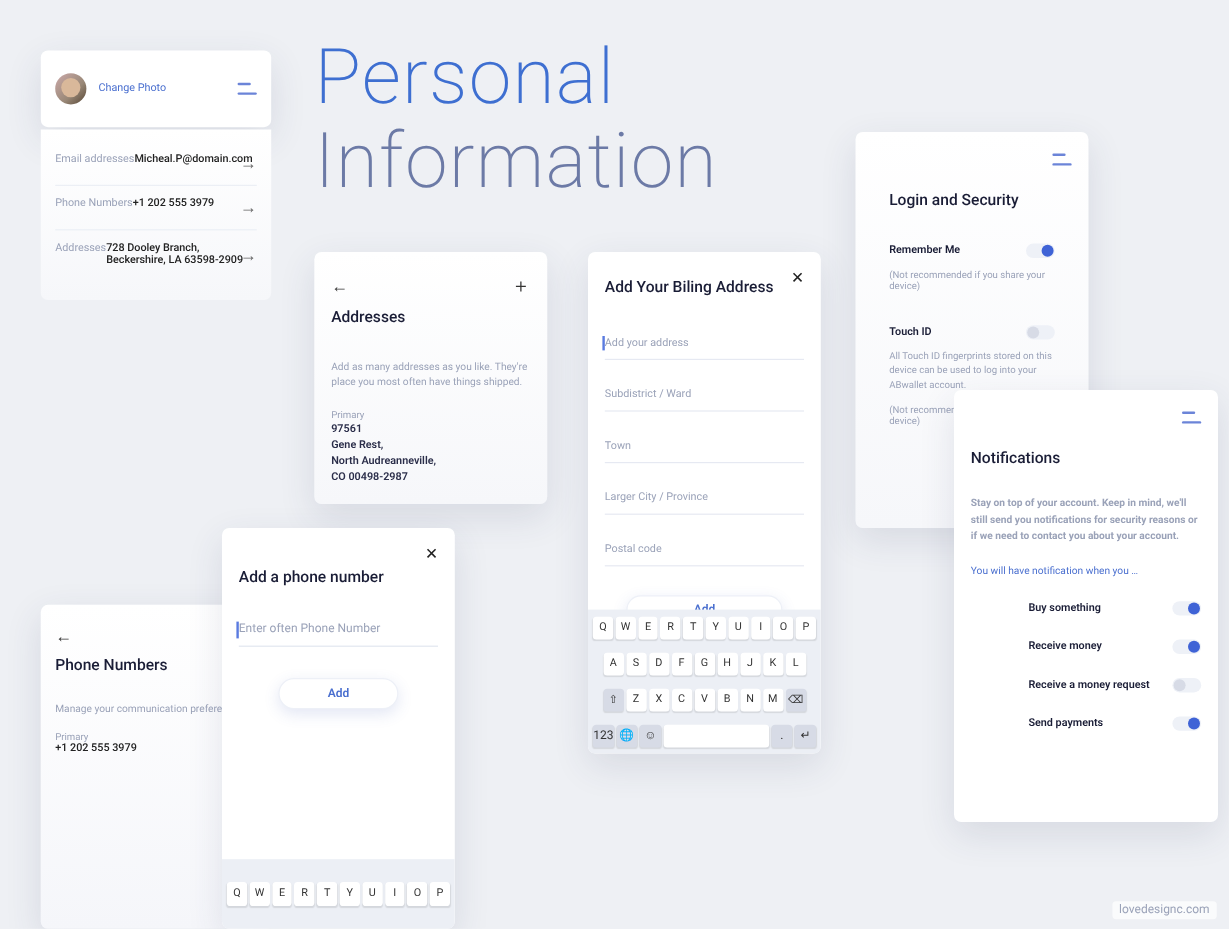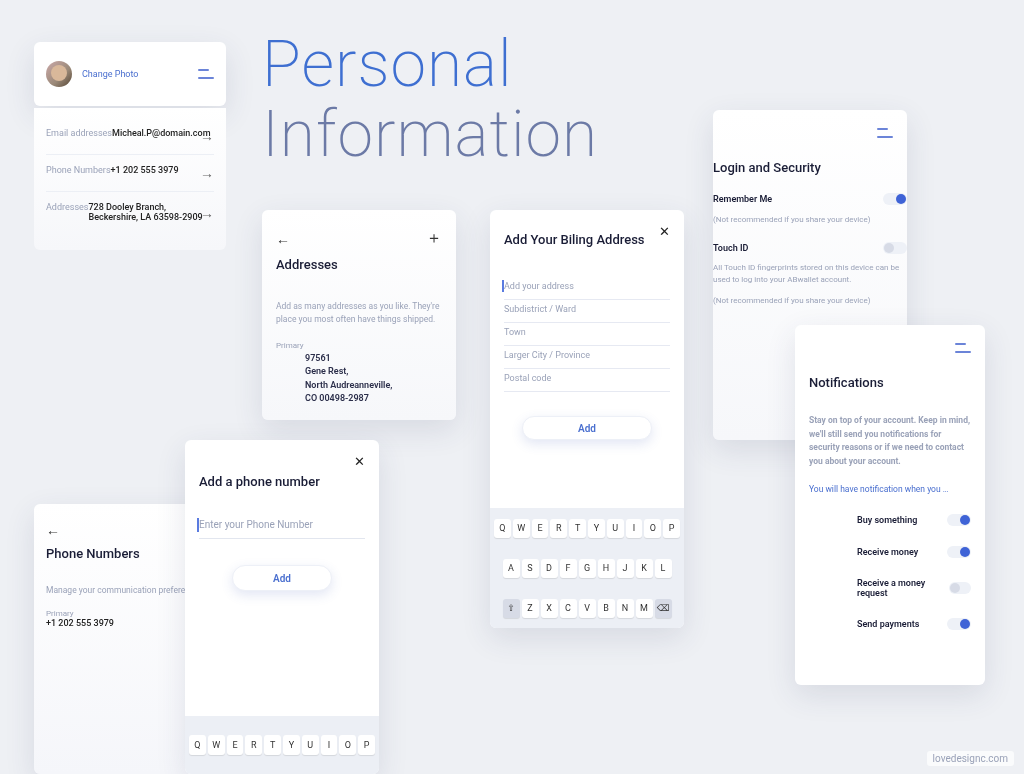--- a/index.html
+++ b/index.html
@@ -58,63 +58,63 @@
   .small-val { font-size:9px; color:#222; font-weight:500; }
 
   
   .addresses { left:262px; top:210px; width:194px; height:210px; padding:18px 14px; background:linear-gradient(#fff,#f6f7fa);}
   .addresses .head { display:flex; align-items:center; justify-content:space-between; }
   .plus { font-size:16px; color:#333; }
   .addr-body { margin-top:28px; }
   .addr-body .hint { font-size:8.5px; line-height:1.5; }
   .addr-entry { margin-top:14px; font-size:9px; line-height:1.5; }
   .addr-entry .p-lbl { color:#9aa2b8; font-size:8px; }
-  .addr-entry .bold { font-weight:600;margin-left:29px; }
+  .addr-entry .bold { font-weight:600; }
 
   
   .addphone { left:185px; top:440px; width:194px; height:334px; padding:14px 14px; }
   .close { position:absolute; right:14px; top:14px; font-size:13px; color:#222; }
   .addphone .screen-title { margin-top:20px; }
   .input-line { margin-top:30px; border-bottom:1px solid #e2e6ef; padding-bottom:8px; font-size:10px; color:#9aa2b8; position:relative; }
   .input-line::before { content:""; position:absolute; left:-2px; top:-1px; width:2px; height:14px; background:#5a7be0; }
   .pill { margin-top:26px; width:100px; height:26px; border-radius:20px; background:#fff; border:1px solid #edf0f7; display:flex; align-items:center; justify-content:center; margin-left:auto; margin-right:auto; font-size:10px; color:#4a6fcf; font-weight:600; box-shadow:0 4px 12px rgba(60,90,180,0.15); }
   .kbd { position:absolute; left:0; right:0; bottom:0; height:58px; background:#eceff5; display:flex; flex-direction:column; }
   .kbd-small { height:58px; }
   .krow { flex:1; display:flex; align-items:center; justify-content:center; gap:2px; padding:2px 4px; }
   .key { flex:1; height:20px; max-width:18px; background:#fff; border-radius:3px; display:flex; align-items:center; justify-content:center; font-size:9px; color:#333; box-shadow:0 1px 1px rgba(0,0,0,.1); }
   .key.gray { background:#d7dbe6; }
   .key.wide { max-width:none; flex:3; }
 
   
   .billing { left:490px; top:210px; width:194px; height:418px; padding:14px 14px; }
-  .field { margin-top:4px; border-bottom:1px solid #e6e9f2; padding-bottom:8px; font-size:9px; color:#9aa2b8; }
+  .field { margin-top:24px; border-bottom:1px solid #e6e9f2; padding-bottom:8px; font-size:9px; color:#9aa2b8; }
   .field.first { margin-top:34px; position:relative; }
   .field.first::before { content:""; position:absolute; left:-2px; top:-1px; width:2px; height:12px; background:#5a7be0; }
   .billing .pill { margin-top:24px; width:130px; height:24px; }
   .billing .kbd { height:120px; }
   .billing .krow .key { max-width:17px; height:19px; }
   .kbd .krow.last .key { max-width:none; }
   .kbd .krow.last .key.space { flex:5; }
   .kbd .krow.last .key.sm { flex:1; background:#d7dbe6; font-size:10px; }
 
   
-  .login { left:713px; top:110px; width:194px; height:330px; padding:14px 0; background:linear-gradient(#fff,#f6f7fa);}
+  .login { left:713px; top:110px; width:194px; height:330px; padding:14px 28px; background:linear-gradient(#fff,#f6f7fa);}
   .login .hamburger { position:absolute; right:14px; top:18px; }
   .login .screen-title { margin-top:36px; }
-  .toggle-row { margin-top:18px; }
+  .toggle-row { margin-top:28px; }
   .toggle-row .trow { display:flex; align-items:center; justify-content:space-between; }
   .toggle-row .tlabel { font-size:9px; font-weight:600; color:#1a1d36; }
   .toggle { width:24px; height:12px; border-radius:7px; background:#eef1f7; position:relative; }
   .toggle.on::after { content:""; position:absolute; right:1px; top:1px; width:10px; height:10px; border-radius:50%; background:#3f63d6; }
   .toggle.off::after { content:""; position:absolute; left:1px; top:1px; width:10px; height:10px; border-radius:50%; background:#d7dbe6; }
   .tdesc { font-size:8px; color:#9aa2b8; margin-top:8px; line-height:1.5; }
   .tnote { font-size:8px; color:#9aa2b8; margin-top:10px; }
 
   
-  .notif { left:795px; top:325px; width:190px; height:360px; padding:14px 14px; }
+  .notif { left:795px; top:325px; width:220px; height:360px; padding:14px 14px; }
   .notif .hamburger { position:absolute; right:14px; top:18px; }
   .notif .screen-title { margin-top:36px; }
   .notif .hint { line-height:1.6;font-weight:bold; }
   .sublink { font-size:8.5px; color:#4a6fcf; margin-top:16px; }
   .nrow { display:flex; align-items:center; justify-content:space-between; margin-top:20px;padding-left:48px; }
   .nrow .nlabel { font-size:9px; font-weight:600; color:#1a1d36; }
 
   .watermark { position:absolute; right:10px; bottom:8px; font-size:10px; color:#9aa2b8; background:rgba(255,255,255,.7); padding:2px 6px; border-radius:3px; }
 </style>
 </head>
@@ -174,21 +174,21 @@
       <div class="bold">Gene Rest,</div>
       <div class="bold">North Audreanneville,</div>
       <div class="bold">CO 00498-2987</div>
     </div>
   </div>
 </div>
 
 <div class="card addphone">
   <span class="close">✕</span>
   <div class="screen-title">Add a phone number</div>
-  <div class="input-line">Enter your Phone Number</div>
+  <div class="input-line">Enter often Phone Number</div>
   <div class="pill">Add</div>
   <div class="kbd kbd-small">
     <div class="krow">
         <span class="key">Q</span>
         <span class="key">W</span>
         <span class="key">E</span>
         <span class="key">R</span>
         <span class="key">T</span>
         <span class="key">Y</span>
         <span class="key">U</span>
@@ -236,20 +236,28 @@
         <span class="key gray">⇧</span>
         <span class="key">Z</span>
         <span class="key">X</span>
         <span class="key">C</span>
         <span class="key">V</span>
         <span class="key">B</span>
         <span class="key">N</span>
         <span class="key">M</span>
         <span class="key gray">⌫</span>
       </div>
+    <div class="krow last">
+        <span class="key sm">123</span>
+        <span class="key sm">🌐</span>
+        <span class="key sm">☺</span>
+        <span class="key space wide"> </span>
+        <span class="key sm">.</span>
+        <span class="key sm">↵</span>
+      </div>
   </div>
 </div>
 
 <div class="card login">
   <div class="hamburger">
       <span></span>
       <span></span>
     </div>
   <div class="screen-title">Login and Security</div>
   <div class="toggle-row">

